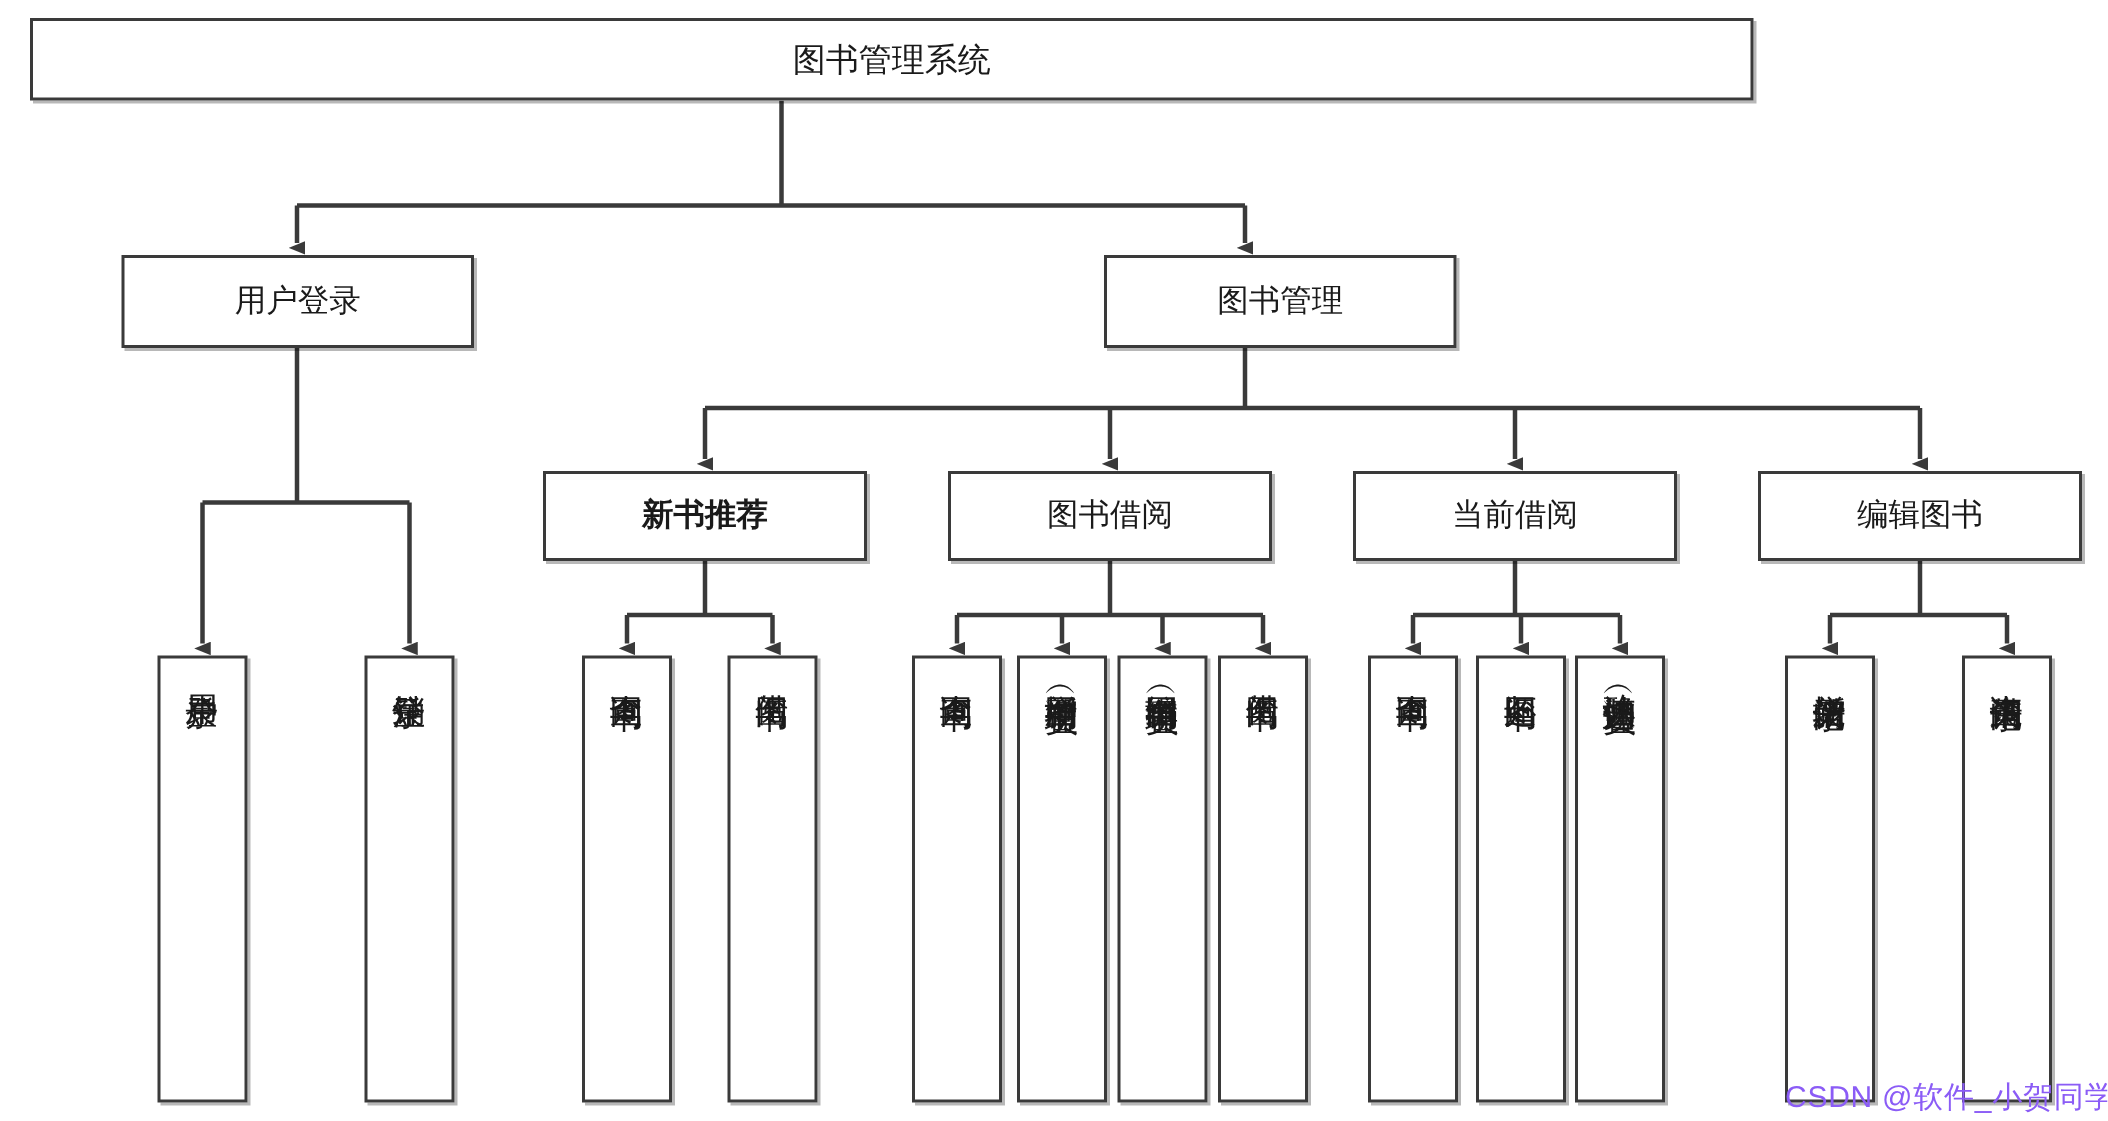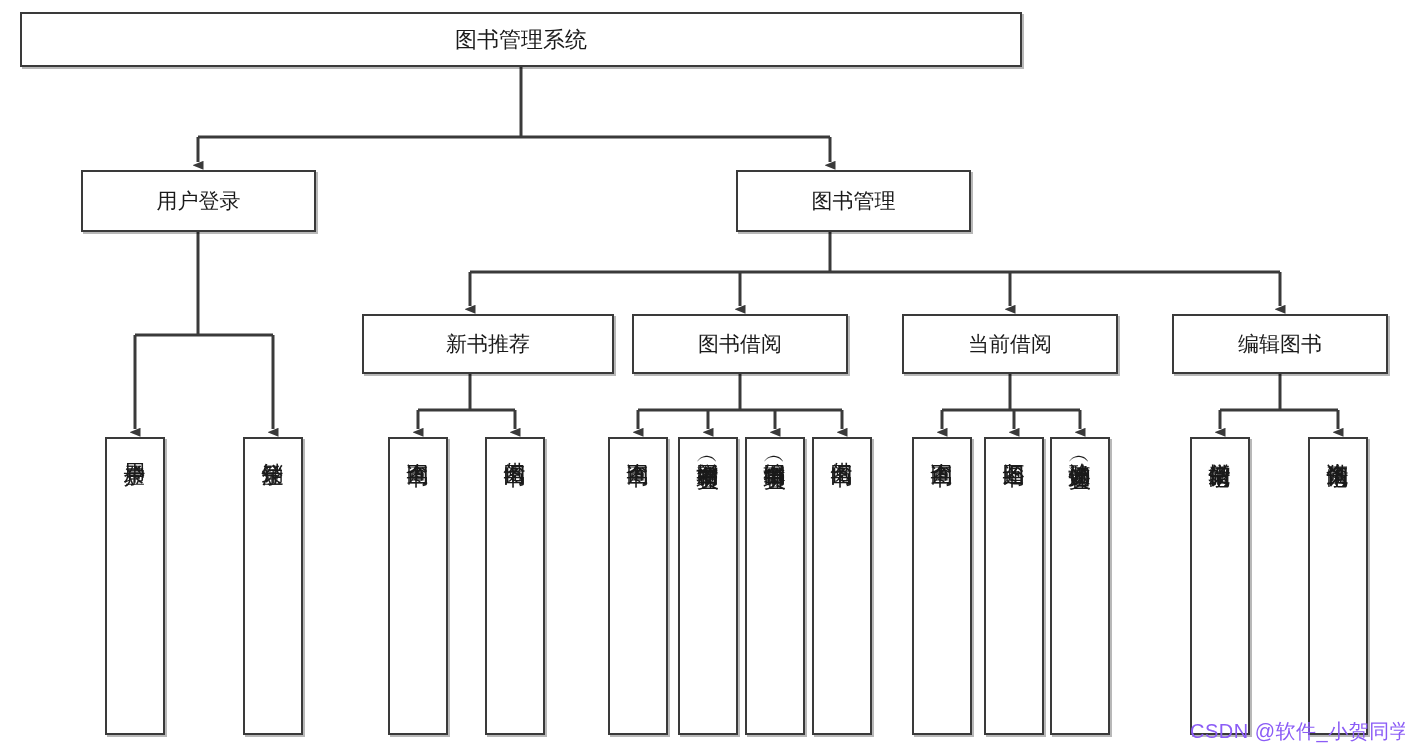--- a/index.html
+++ b/index.html
@@ -124,32 +124,32 @@
       <path d="M1014,410 L1014,429" marker-end="url(#arrow)"></path>
       <path d="M1080,410 L1080,429" marker-end="url(#arrow)"></path>
 
       <path d="M1280,374 L1280,410"></path>
       <path d="M1220,410 L1338,410"></path>
       <path d="M1220,410 L1220,429" marker-end="url(#arrow)"></path>
       <path d="M1338,410 L1338,429" marker-end="url(#arrow)"></path>
     </g>
   </svg>
 
-  <div class="node horiz root" style="left:20px; top:12px; width:1002px; height:55px;">
+  <div class="node horiz root" style="left:20px; top:12px; width:1149px; height:55px;">
     <span class="node-label">图书管理系统</span>
   </div>
 
   <div class="node horiz" style="left:81px; top:170px; width:235px; height:62px;">
     <span class="node-label">用户登录</span>
   </div>
   <div class="node horiz" style="left:712px; top:170px; width:235px; height:62px;margin-left:24px;">
     <span class="node-label">图书管理</span>
   </div>
 
-  <div class="node horiz" style="left:362px; top:314px; width:252px; height:60px;">
+  <div class="node horiz" style="left:362px; top:314px; width:216px; height:60px;font-weight:bold;">
     <span class="node-label">新书推荐</span>
   </div>
   <div class="node horiz" style="left:632px; top:314px; width:216px; height:60px;">
     <span class="node-label">图书借阅</span>
   </div>
   <div class="node horiz" style="left:902px; top:314px; width:216px; height:60px;">
     <span class="node-label">当前借阅</span>
   </div>
   <div class="node horiz" style="left:1172px; top:314px; width:216px; height:60px;">
     <span class="node-label">编辑图书</span>

